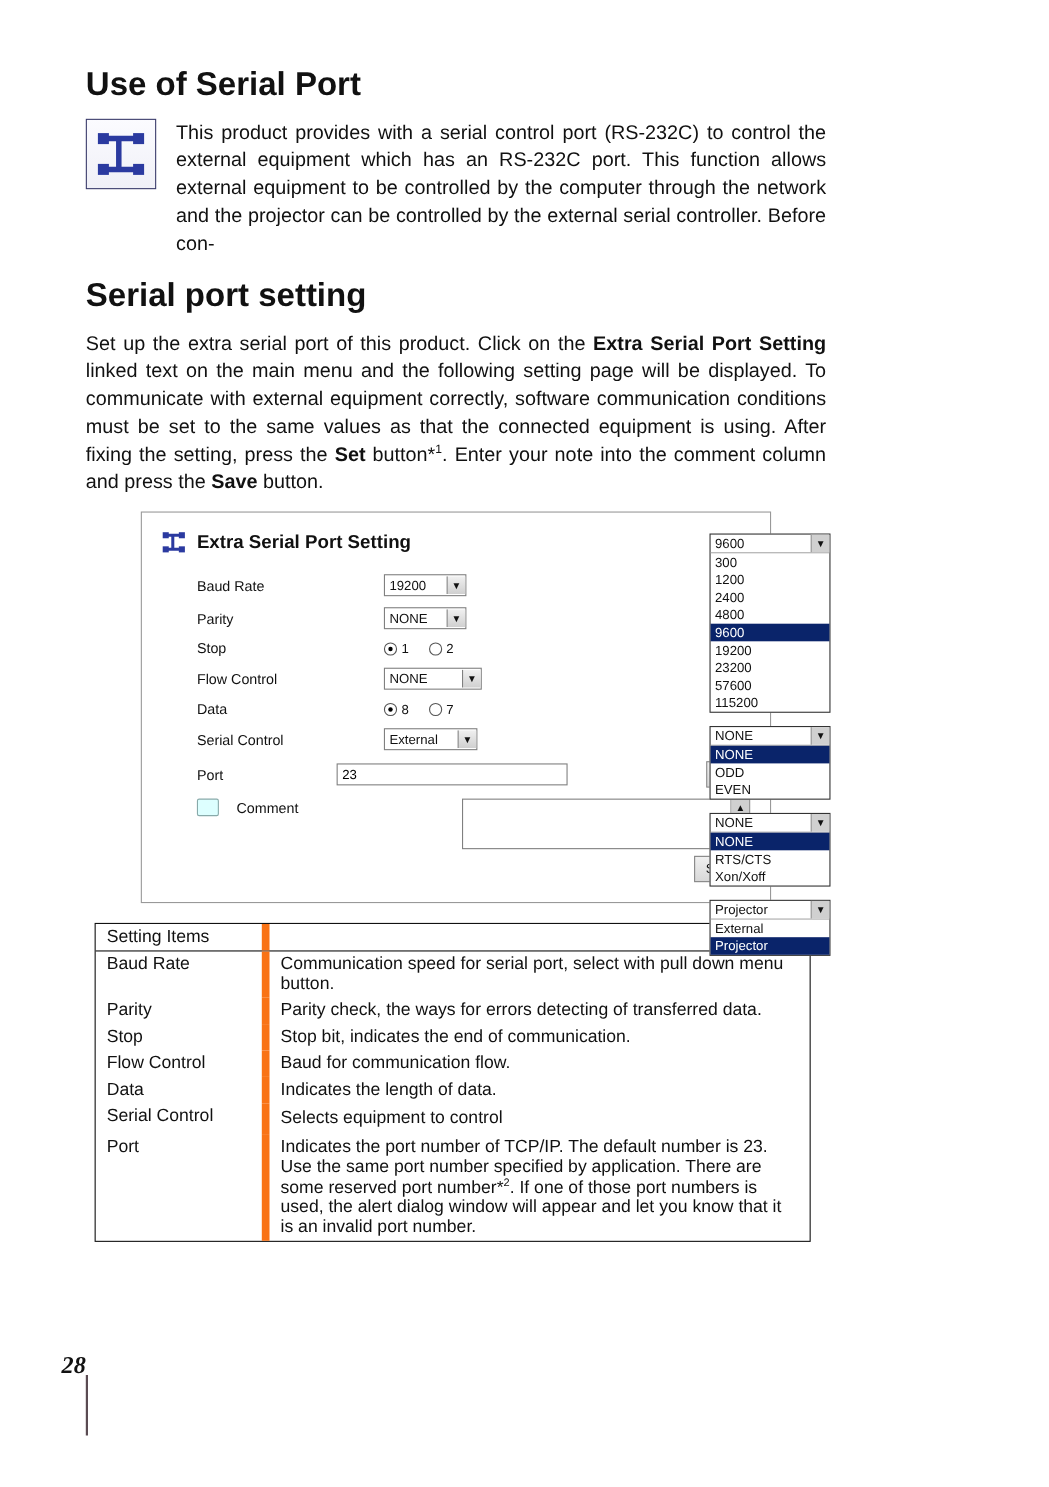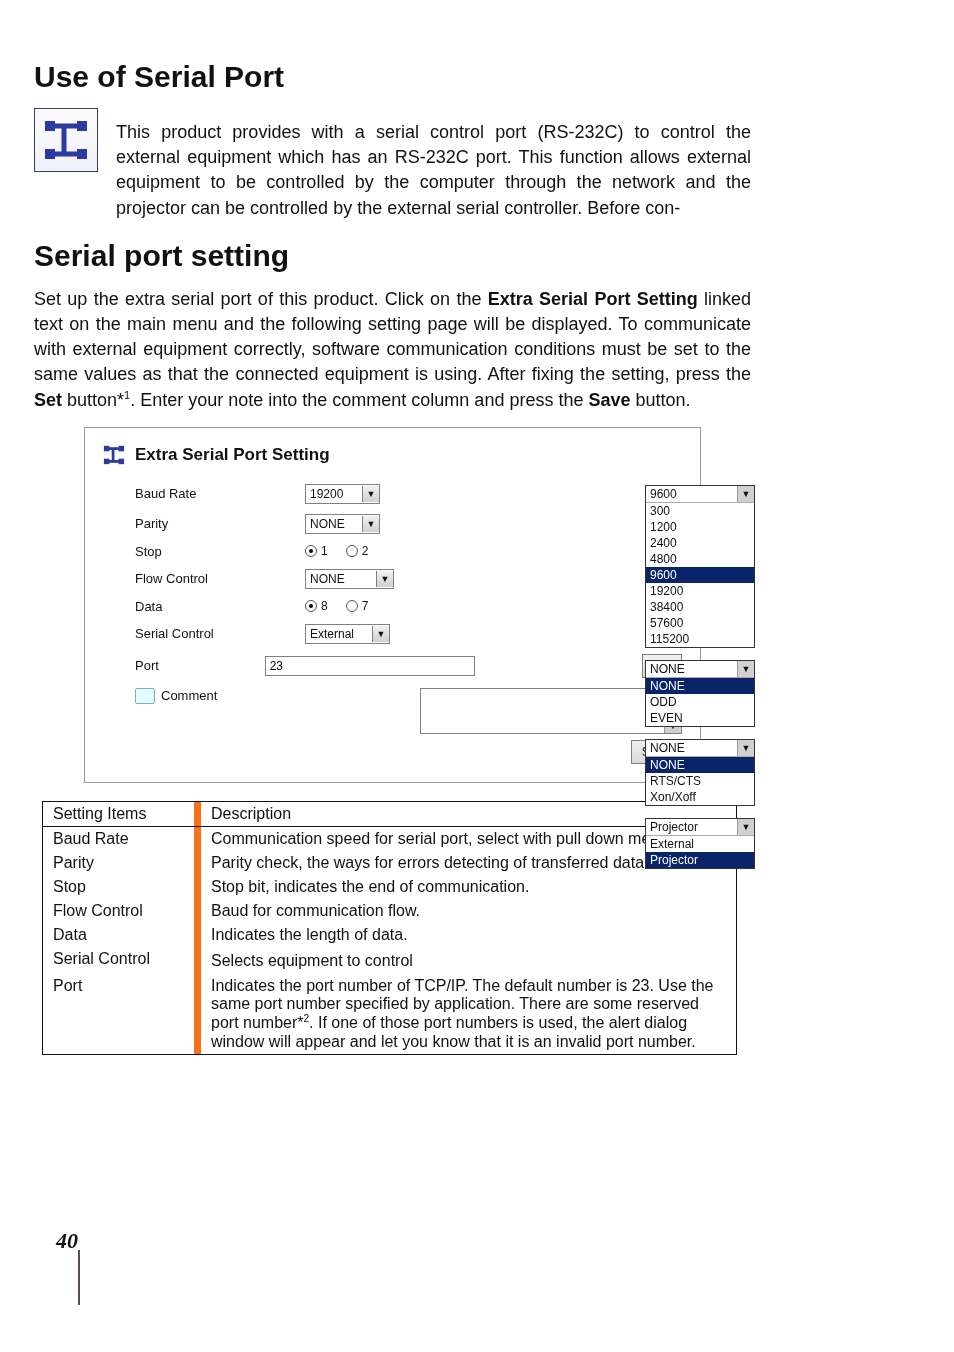--- a/index.html
+++ b/index.html
@@ -7,21 +7,21 @@
     padding: 0;
     background: #fff;
     font-family: "Helvetica Neue", Arial, sans-serif;
     color: #111;
     width: 954px;
   }
   .page {
     position: relative;
     width: 851px;
     min-height: 1352px;
-    padding: 60px 100px 40px 34px;
+    padding: 60px 100px 40px 78px;
     box-sizing: border-box;
   }
   .left-rule {
     position: absolute;
     left: 78px;
     top: 1250px;
     width: 2px;
     height: 55px;
     background: #5a4b52;
   }
@@ -52,21 +52,21 @@
     background: linear-gradient(#fbfbff,#f0f0f7);
     display:flex;
     align-items:center;
     justify-content:center;
   }
   .net-icon svg { display:block; }
   p.body {
     text-align: justify;
     font-size: 18px;
     line-height: 1.4;
-    margin: 12px 0 10px 0;
+    margin: 0 0 10px 0;
   }
   .intro-block p.body { margin-bottom: 0; }
   p.body .sm { font-size: 11px; vertical-align: super; }
 
   
   .form-panel {
     border: 1px solid #999;
     margin: 14px 50px 18px 50px;
     padding: 16px 18px 18px 18px;
     font-family: Arial, sans-serif;
@@ -140,21 +140,21 @@
     display:inline-flex; align-items:center; justify-content:center;
   }
   .comment-row {
     display:flex;
     align-items:flex-start;
     gap:10px;
     margin-top:10px;
     padding-left: 32px;
   }
   .comment-title {
-    display:flex; align-items:center; gap:6px; font-size:13px; width:170px;
+    display:flex; align-items:center; gap:16px; font-size:13px; width:170px;
   }
   .comment-title .c-icon {
     width:18px; height:14px; border:1px solid #8aa; background:#dff; border-radius:2px;
     position:relative;
   }
   .textarea-like {
     border: 1px solid #808080;
     width: 260px;
     height: 44px;
     background:#fff;
@@ -371,21 +371,21 @@
         <span class="v">9600</span>
         <span class="dd">▼</span>
       </div>
       <div id="pop-baud-opts">
           <div class="opt">300</div>
           <div class="opt">1200</div>
           <div class="opt">2400</div>
           <div class="opt">4800</div>
           <div class="opt sel">9600</div>
           <div class="opt">19200</div>
-          <div class="opt">38400</div>
+          <div class="opt">23200</div>
           <div class="opt">57600</div>
           <div class="opt">115200</div>
         </div>
     </div>
 
     <div class="listbox">
       <div class="top-select">
         <span class="v">NONE</span>
         <span class="dd">▼</span>
       </div>
@@ -417,21 +417,20 @@
           <div class="opt">External</div>
           <div class="opt sel">Projector</div>
         </div>
     </div>
 
   </div>
 
   <div class="settings-table">
     <div class="st-row header">
       <div class="st-col1">Setting Items</div>
-      <div class="st-col2">Description</div>
     </div>
 
     <div class="st-row">
       <div class="st-col1">Baud Rate</div>
       <div class="st-col2">Communication speed for serial port, select with pull down menu button.</div>
     </div>
     <div class="st-row">
       <div class="st-col1">Parity</div>
       <div class="st-col2">Parity check, the ways for errors detecting of transferred data.</div>
     </div>
@@ -454,16 +453,16 @@
       </div>
     </div>
     <div class="st-row">
       <div class="st-col1">Port</div>
       <div class="st-col2">
         <span>Indicates the port number of TCP/IP. The default number is 23. Use the same port number specified by application. There are some reserved port number*</span><span class="tiny">2</span><span>. If one of those port numbers is used, the alert dialog window will appear and let you know that it is an invalid port number.</span>
       </div>
     </div>
   </div>
 
-  <div class="page-num">40</div>
+  <div class="page-num">28</div>
   <div class="left-rule"></div>
 
 </div>
 
 </body></html>

